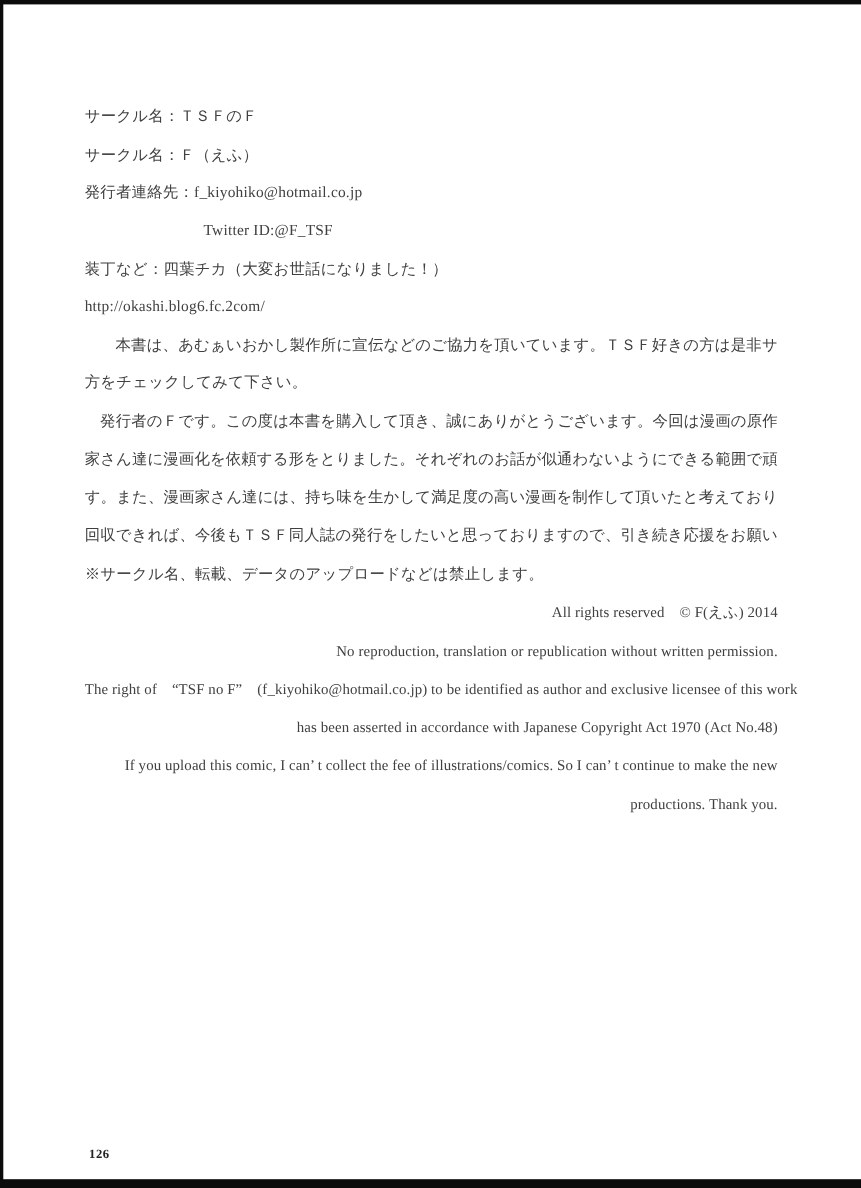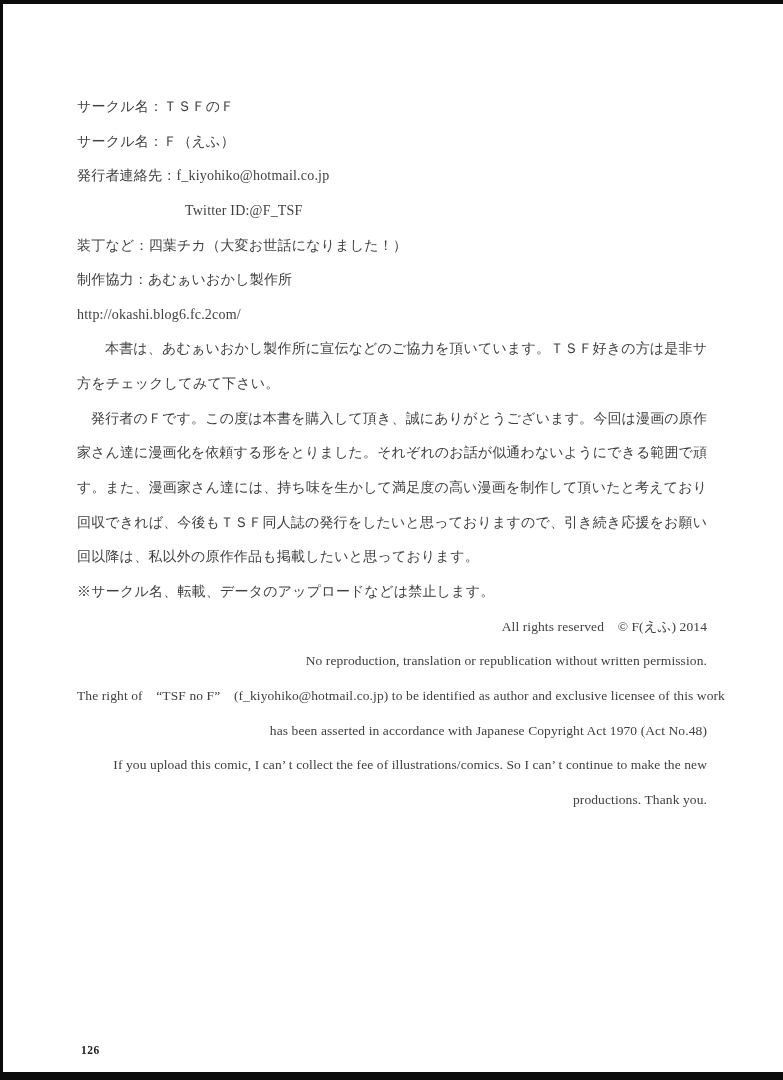--- a/index.html
+++ b/index.html
@@ -60,29 +60,27 @@
 <div class="page">
   <div class="border-top"></div>
   <div class="border-left"></div>
 
   <div class="textblock">
     <div class="line">サークル名：ＴＳＦのＦ</div>
     <div class="line">サークル名：Ｆ（えふ）</div>
     <div class="line">発行者連絡先：f_kiyohiko@hotmail.co.jp</div>
     <div class="line indent-twitter">Twitter ID:@F_TSF</div>
     <div class="line">装丁など：四葉チカ（大変お世話になりました！）</div>
-    <div class="line">制作協力：あむぁいおかし製作所</div>
     <div class="line indent-url">http://okashi.blog6.fc.2com/</div>
     <div class="line jp-justify indent-para">本書は、あむぁいおかし製作所に宣伝などのご協力を頂いています。ＴＳＦ好きの方は是非サイトの</div>
     <div class="line">方をチェックしてみて下さい。</div>
     <div class="line jp-justify indent-first">発行者のＦです。この度は本書を購入して頂き、誠にありがとうございます。今回は漫画の原作を書き、各漫画</div>
     <div class="line jp-justify">家さん達に漫画化を依頼する形をとりました。それぞれのお話が似通わないようにできる範囲で頑張ったつもりで</div>
     <div class="line jp-justify">す。また、漫画家さん達には、持ち味を生かして満足度の高い漫画を制作して頂いたと考えております。原稿料が</div>
     <div class="line jp-justify">回収できれば、今後もＴＳＦ同人誌の発行をしたいと思っておりますので、引き続き応援をお願いいたします。次</div>
-    <div class="line">回以降は、私以外の原作作品も掲載したいと思っております。</div>
     <div class="line">※サークル名、転載、データのアップロードなどは禁止します。</div>
     <div class="line en">All rights reserved　© F(えふ) 2014</div>
     <div class="line en">No reproduction, translation or republication without written permission.</div>
     <div class="line en">The right of　“TSF no F”　(f_kiyohiko@hotmail.co.jp) to be identified as author and exclusive licensee of this work</div>
     <div class="line en">has been asserted in accordance with Japanese Copyright Act 1970 (Act No.48)</div>
     <div class="line en">If you upload this comic, I can’ t collect the fee of illustrations/comics. So I can’ t continue to make the new</div>
     <div class="line en">productions. Thank you.</div>
   </div>
 
   <div class="page-number">126</div>

